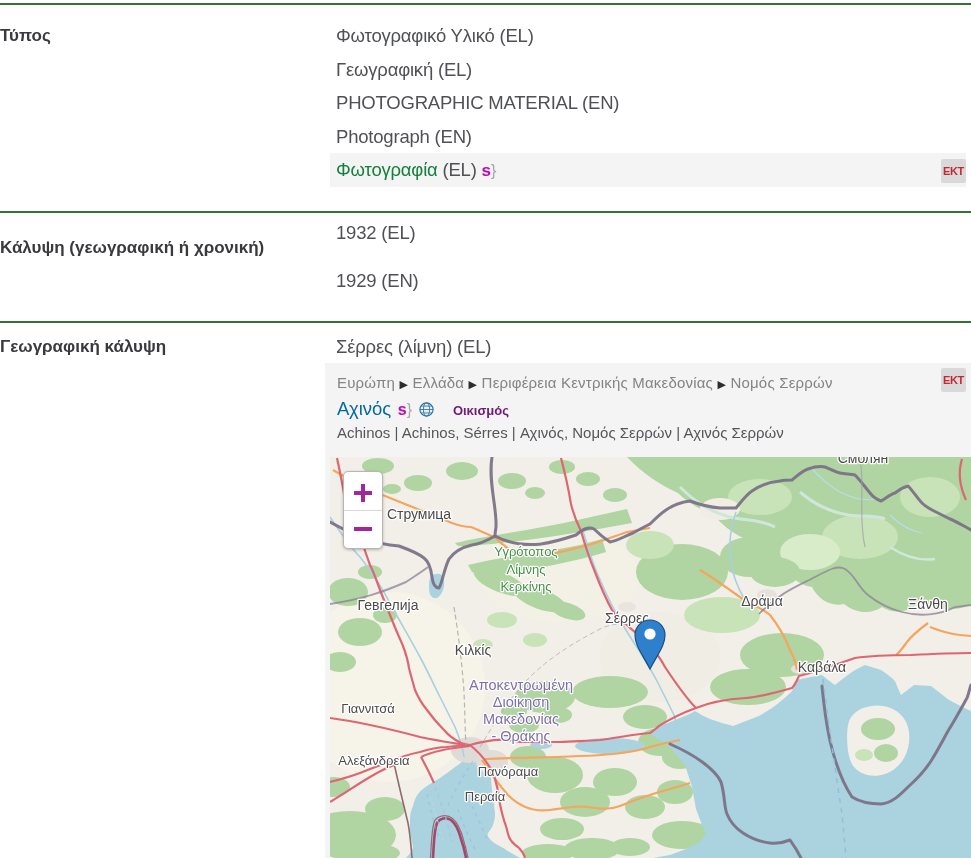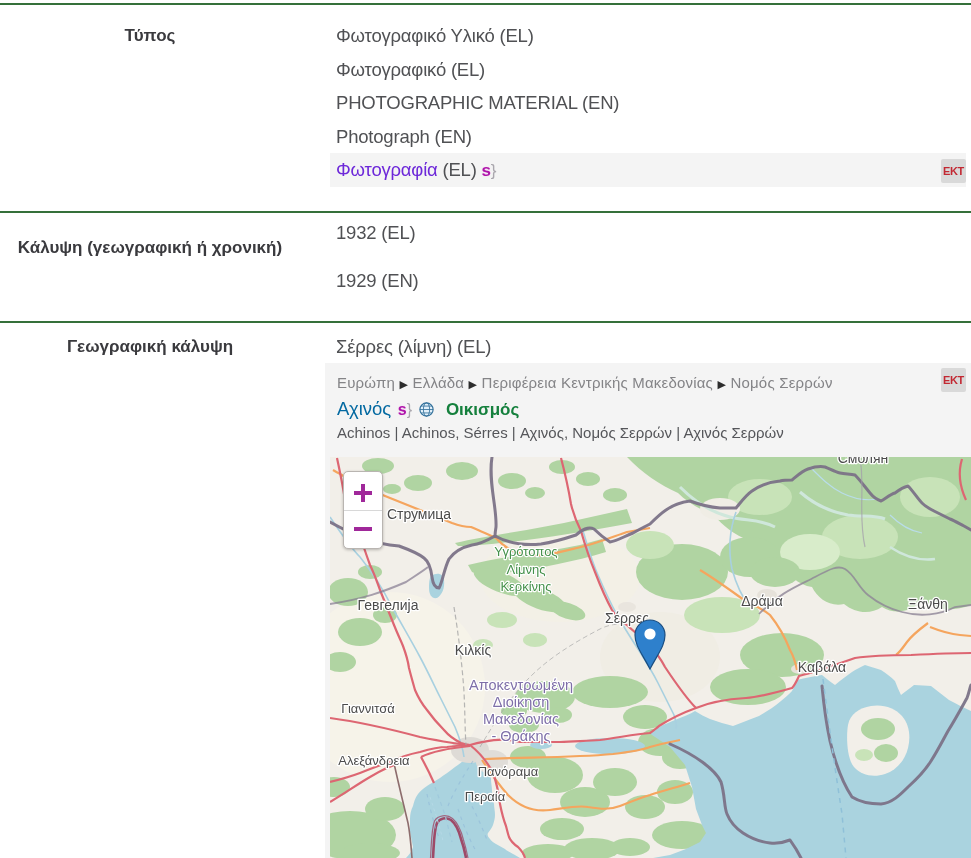--- a/index.html
+++ b/index.html
@@ -1,29 +1,29 @@
 <!DOCTYPE html>
 <html lang="el"><head><meta charset="utf-8">
 <style>
   html,body{margin:0;padding:0}
   body{width:971px;height:858px;background:#fff;font-family:"Liberation Sans",sans-serif;position:relative;overflow:hidden}
   .hr{position:absolute;left:0;width:971px;height:2px;background:#35703a}
-  .lbl{position:absolute;left:0;width:300px;text-align:center;font-weight:bold;color:#3a3a3e;font-size:17px;height:33.5px;line-height:33.5px}
+  .lbl{position:absolute;left:0;width:300px;text-align:left;font-weight:bold;color:#3a3a3e;font-size:17px;height:33.5px;line-height:33.5px}
   .val{position:absolute;left:336px;color:#505154;font-size:18.5px;letter-spacing:-0.2px;height:33.5px;line-height:33.5px;white-space:nowrap}
-  .mag{color:#6d28d9}
+  .mag{color:#15803d}
   .sico{font-weight:bold;color:#ae14aa;font-size:15px;text-shadow:0 0 2px #f6d4f0}
   .sbr{color:#aaa7ae;font-weight:normal;font-size:15px}
   .ekt{position:absolute;width:25px;height:24px;background:#d9d9d9;border-radius:2px;color:#c22832;font-weight:bold;font-size:11px;text-align:center;line-height:24px;letter-spacing:-.4px}
 </style></head>
 <body>
   <div class="hr" style="top:3px"></div>
 
   <div class="lbl" style="top:19.25px">Τύπος</div>
   <div class="val" style="top:19.25px">Φωτογραφικό Υλικό (EL)</div>
-  <div class="val" style="top:52.75px">Φωτογραφικό (EL)</div>
+  <div class="val" style="top:52.75px">Γεωγραφική (EL)</div>
   <div class="val" style="top:86.25px">PHOTOGRAPHIC MATERIAL (EN)</div>
   <div class="val" style="top:119.75px">Photograph (EN)</div>
   <div style="position:absolute;left:330px;top:153.25px;width:636px;height:33.5px;background:#f4f4f4"></div>
   <div class="val" style="top:153.25px"><span class="mag">Φωτογραφία</span> (EL) <span class="sico" style="font-size:17px">s</span><span class="sbr" style="font-size:17px">}</span></div>
   <div class="ekt" style="left:941px;top:158.5px">EKT</div>
 
   <div class="hr" style="top:211px"></div>
 
   <div class="lbl" style="top:230.75px">Κάλυψη (γεωγραφική ή χρονική)</div>
   <div class="val" style="top:216px">1932 (EL)</div>
@@ -40,21 +40,21 @@
   <div style="position:absolute;left:337px;top:372px;height:21px;line-height:21px;font-size:15px;letter-spacing:0.2px;color:#848487;white-space:nowrap">Ευρώπη <span style="color:#2c2c2c;font-size:11px">▶</span> Ελλάδα <span style="color:#2c2c2c;font-size:11px">▶</span> Περιφέρεια Κεντρικής Μακεδονίας <span style="color:#2c2c2c;font-size:11px">▶</span> Νομός Σερρών</div>
 
   <div style="position:absolute;left:337px;top:396px;height:25px;line-height:25px;white-space:nowrap">
     <span style="color:#0369a1;font-size:18.5px">Αχινός</span>
     <span class="sico" style="font-size:16px;margin-left:2px">s</span><span class="sbr" style="font-size:16px">}</span>
     <svg width="15" height="15" viewBox="0 0 24 24" style="vertical-align:-2px;margin-left:3px">
       <circle cx="12" cy="12" r="10.6" fill="#e2f0fa" stroke="#2f6e99" stroke-width="1.8"></circle>
       <ellipse cx="12" cy="12" rx="5" ry="10.6" fill="none" stroke="#2f6e99" stroke-width="1.3"></ellipse>
       <path d="M1.4 12h21.2M3 6.5h18M3 17.5h18" stroke="#2f6e99" stroke-width="1.3" fill="none"></path>
     </svg>
-    <span style="color:#15803d;font-weight:bold;font-size:17px;margin-left:7px">Οικισμός</span>
+    <span style="color:#701a75;font-weight:bold;font-size:13px;margin-left:14px">Οικισμός</span>
   </div>
 
   <div style="position:absolute;left:337px;top:423px;height:20px;line-height:20px;font-size:15px;color:#55565a;white-space:nowrap">Achinos | Achinos, Sérres | Αχινός, Νομός Σερρών | Αχινός Σερρών</div>
 
   <div id="map" style="position:absolute;left:330px;top:457px;width:641px;height:401px;overflow:hidden;background:#f2efe9">
     <svg width="641" height="401" viewBox="0 0 641 401" style="position:absolute;left:0;top:0">
 <rect width="641" height="401" fill="#f2efe9"></rect>
 <ellipse cx="60" cy="230" rx="95" ry="95" fill="#f6f3e9"></ellipse>
 <ellipse cx="230" cy="120" rx="80" ry="45" fill="#f3f0e6"></ellipse>
 <ellipse cx="330" cy="200" rx="60" ry="45" fill="#f0ede4"></ellipse>

